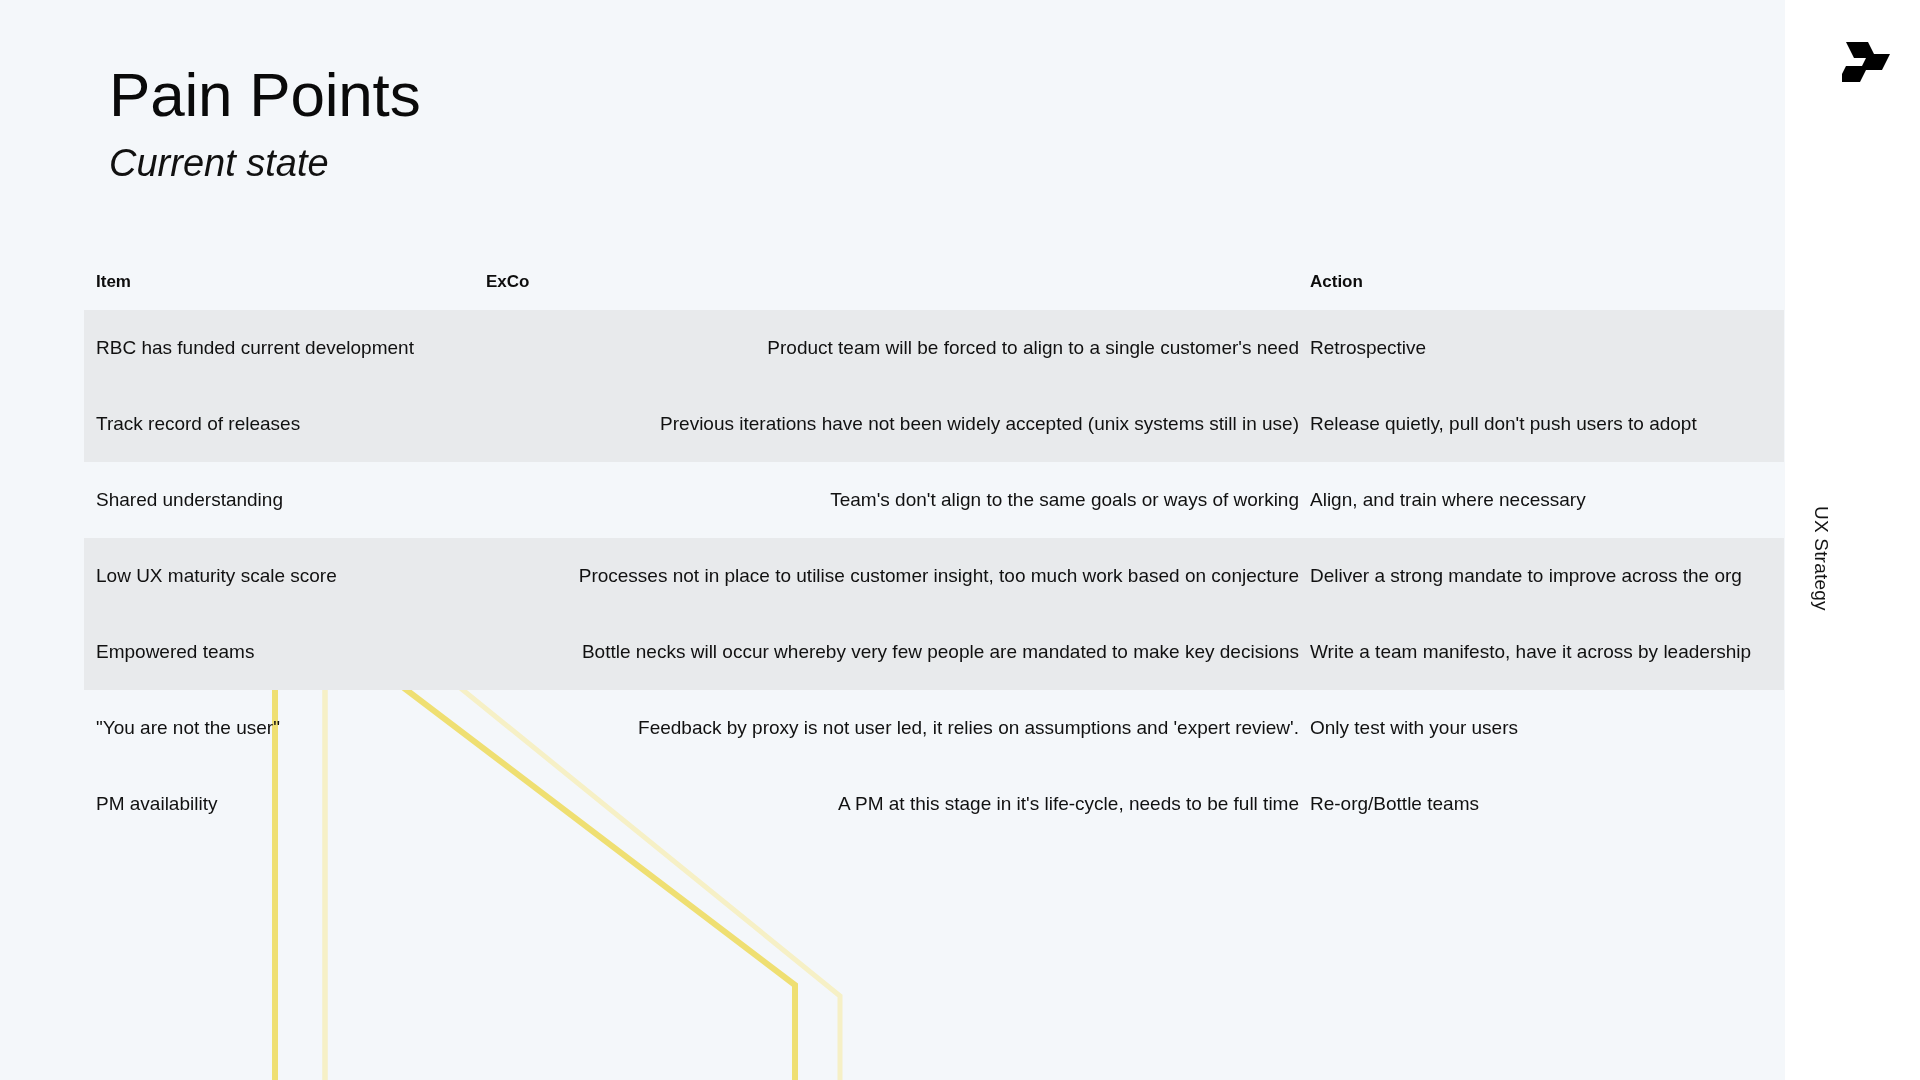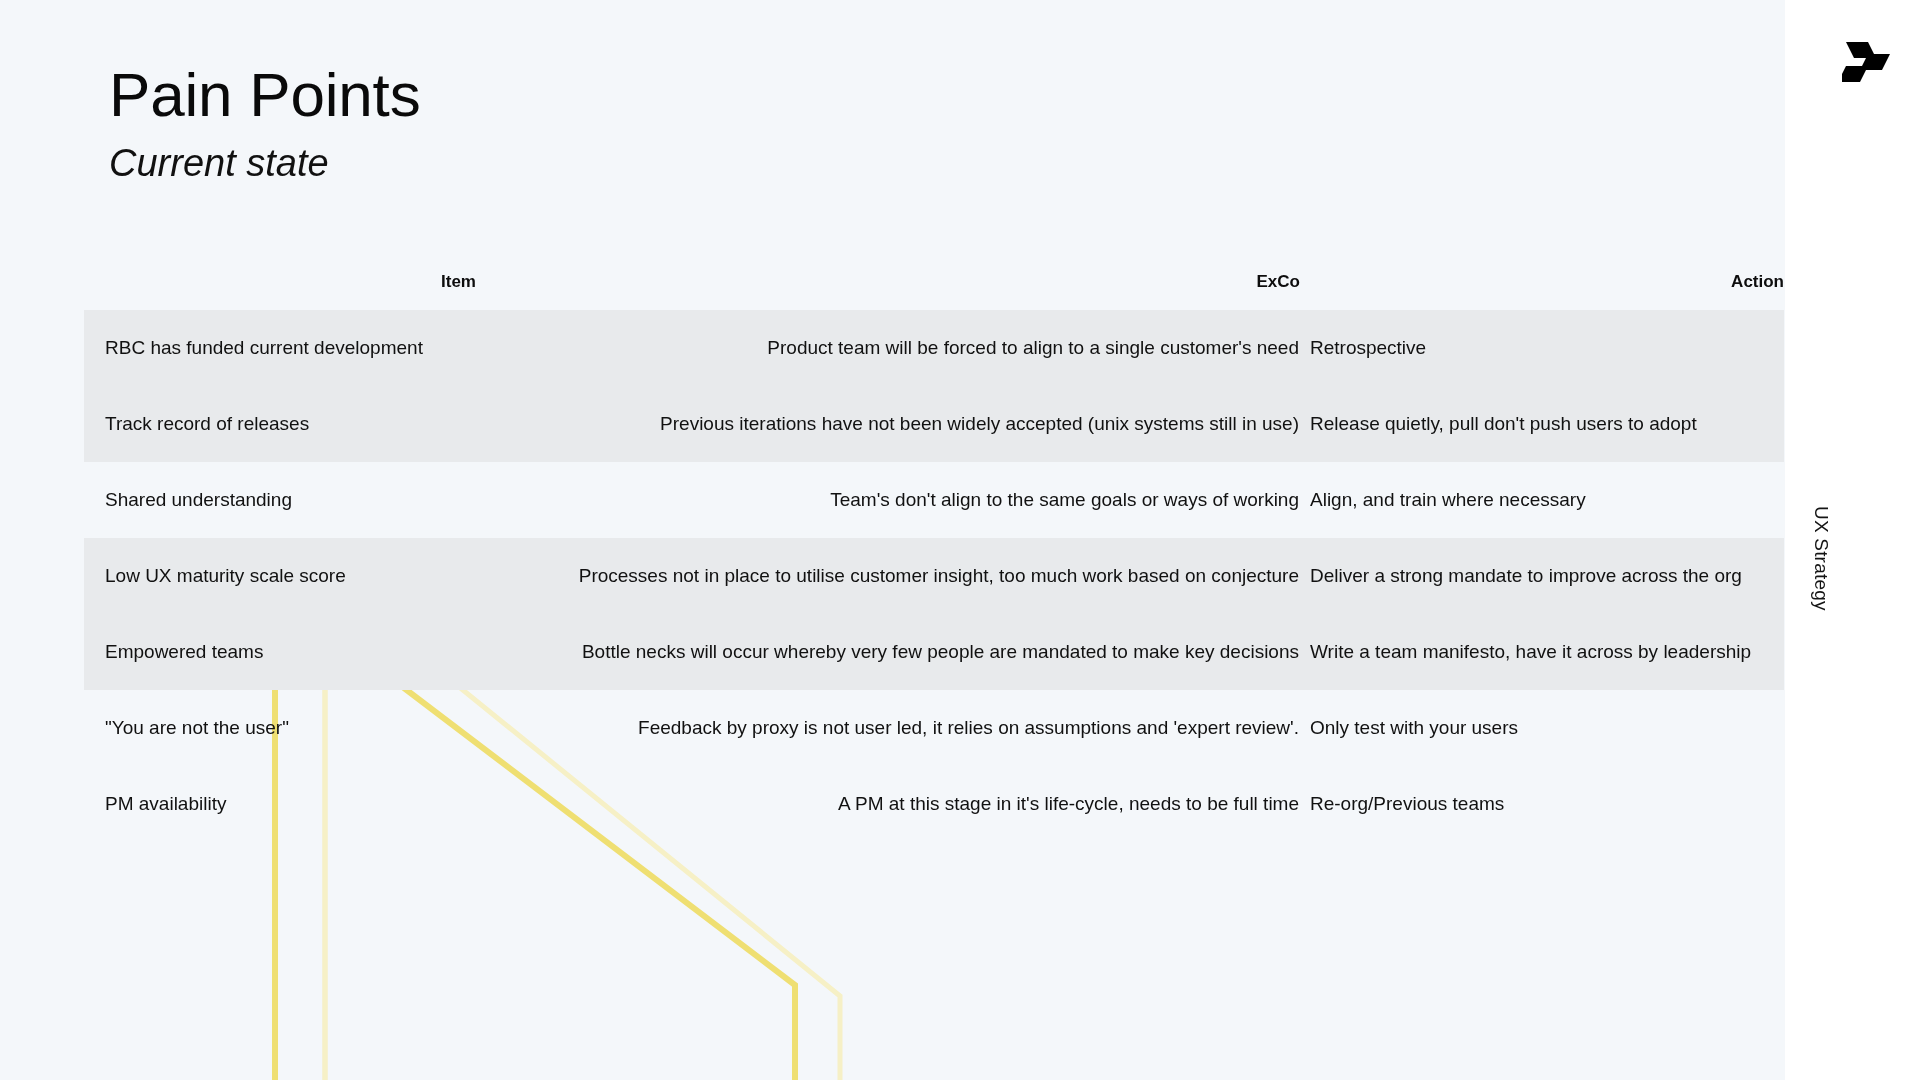--- a/index.html
+++ b/index.html
@@ -73,42 +73,42 @@
     top: 272px;
     width: 1700px;
     border-collapse: collapse;
     table-layout: fixed;
   }
   #pain-table col.col-item   { width: 392px; }
   #pain-table col.col-issue  { width: 824px; }
   #pain-table col.col-action { width: 484px; }
 
   #pain-table thead th {
-    text-align: right;
+    text-align: left;
     font-size: 17px;
     font-weight: 700;
     color: #0d0d0d;
     padding: 0 0 18px 0;
     background: transparent;
     vertical-align: bottom;
   }
   #pain-table thead th.h-item   { padding-left: 12px; }
   #pain-table thead th.h-issue  { padding-left: 10px; }
   #pain-table thead th.h-action { padding-left: 10px; }
 
   #pain-table tbody td {
     font-size: 19px;
     font-weight: 400;
     color: #111111;
     height: 74px;
     line-height: 1.25;
     vertical-align: middle;
     white-space: nowrap;
   }
-  #pain-table tbody td.c-item   { padding-left: 21px; }
+  #pain-table tbody td.c-item   { padding-left: 12px; }
   #pain-table tbody td.c-issue  { padding-left: 10px; text-align: right; }
   #pain-table tbody td.c-action { padding-left: 10px; }
 
   #pain-table tbody tr.row-shade td { background: #e8eaec; }
   #pain-table tbody tr.row-plain td { background: transparent; }
 
   
   #logo {
     position: absolute;
     left: 1842px;
@@ -192,21 +192,21 @@
           <td class="c-action">Write a team manifesto, have it across by leadership</td>
         </tr>
         <tr class="row-plain">
           <td class="c-item">"You are not the user"</td>
           <td class="c-issue">Feedback by proxy is not user led, it relies on assumptions and 'expert review'.</td>
           <td class="c-action">Only test with your users</td>
         </tr>
         <tr class="row-plain">
           <td class="c-item">PM availability</td>
           <td class="c-issue">A PM at this stage in it's life-cycle, needs to be full time</td>
-          <td class="c-action">Re-org/Previous teams</td>
+          <td class="c-action">Re-org/Bottle teams</td>
         </tr>
       </tbody>
     </table>
 
   </div>
 
   <svg id="logo" viewBox="0 0 60 48">
     <polygon points="4,4 26,4 34,20 12,20" fill="#000000"></polygon>
     <polygon points="26,16 48,16 40,32 18,32" fill="#000000"></polygon>
     <polygon points="0,28 22,28 14,44 -8,44" fill="#000000" transform="translate(4,0)"></polygon>

